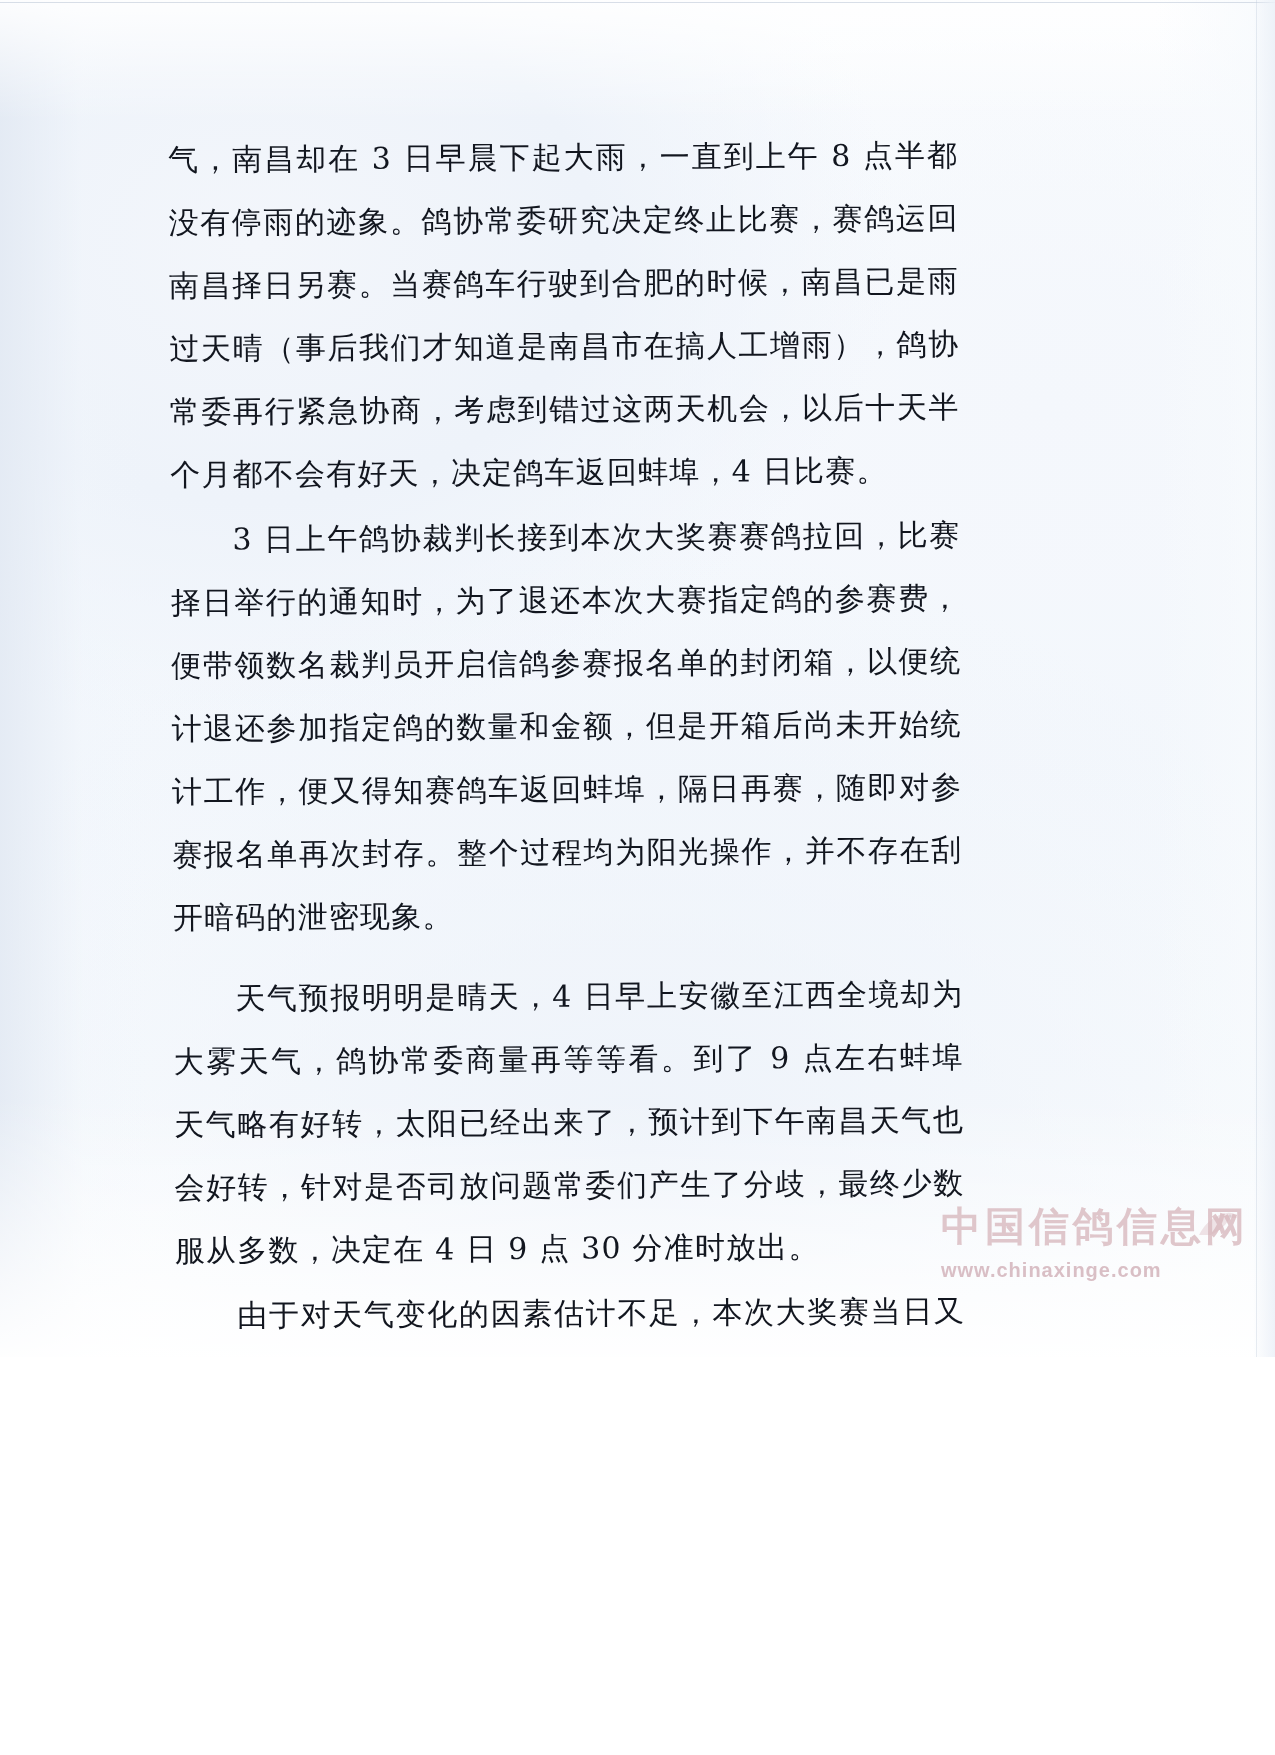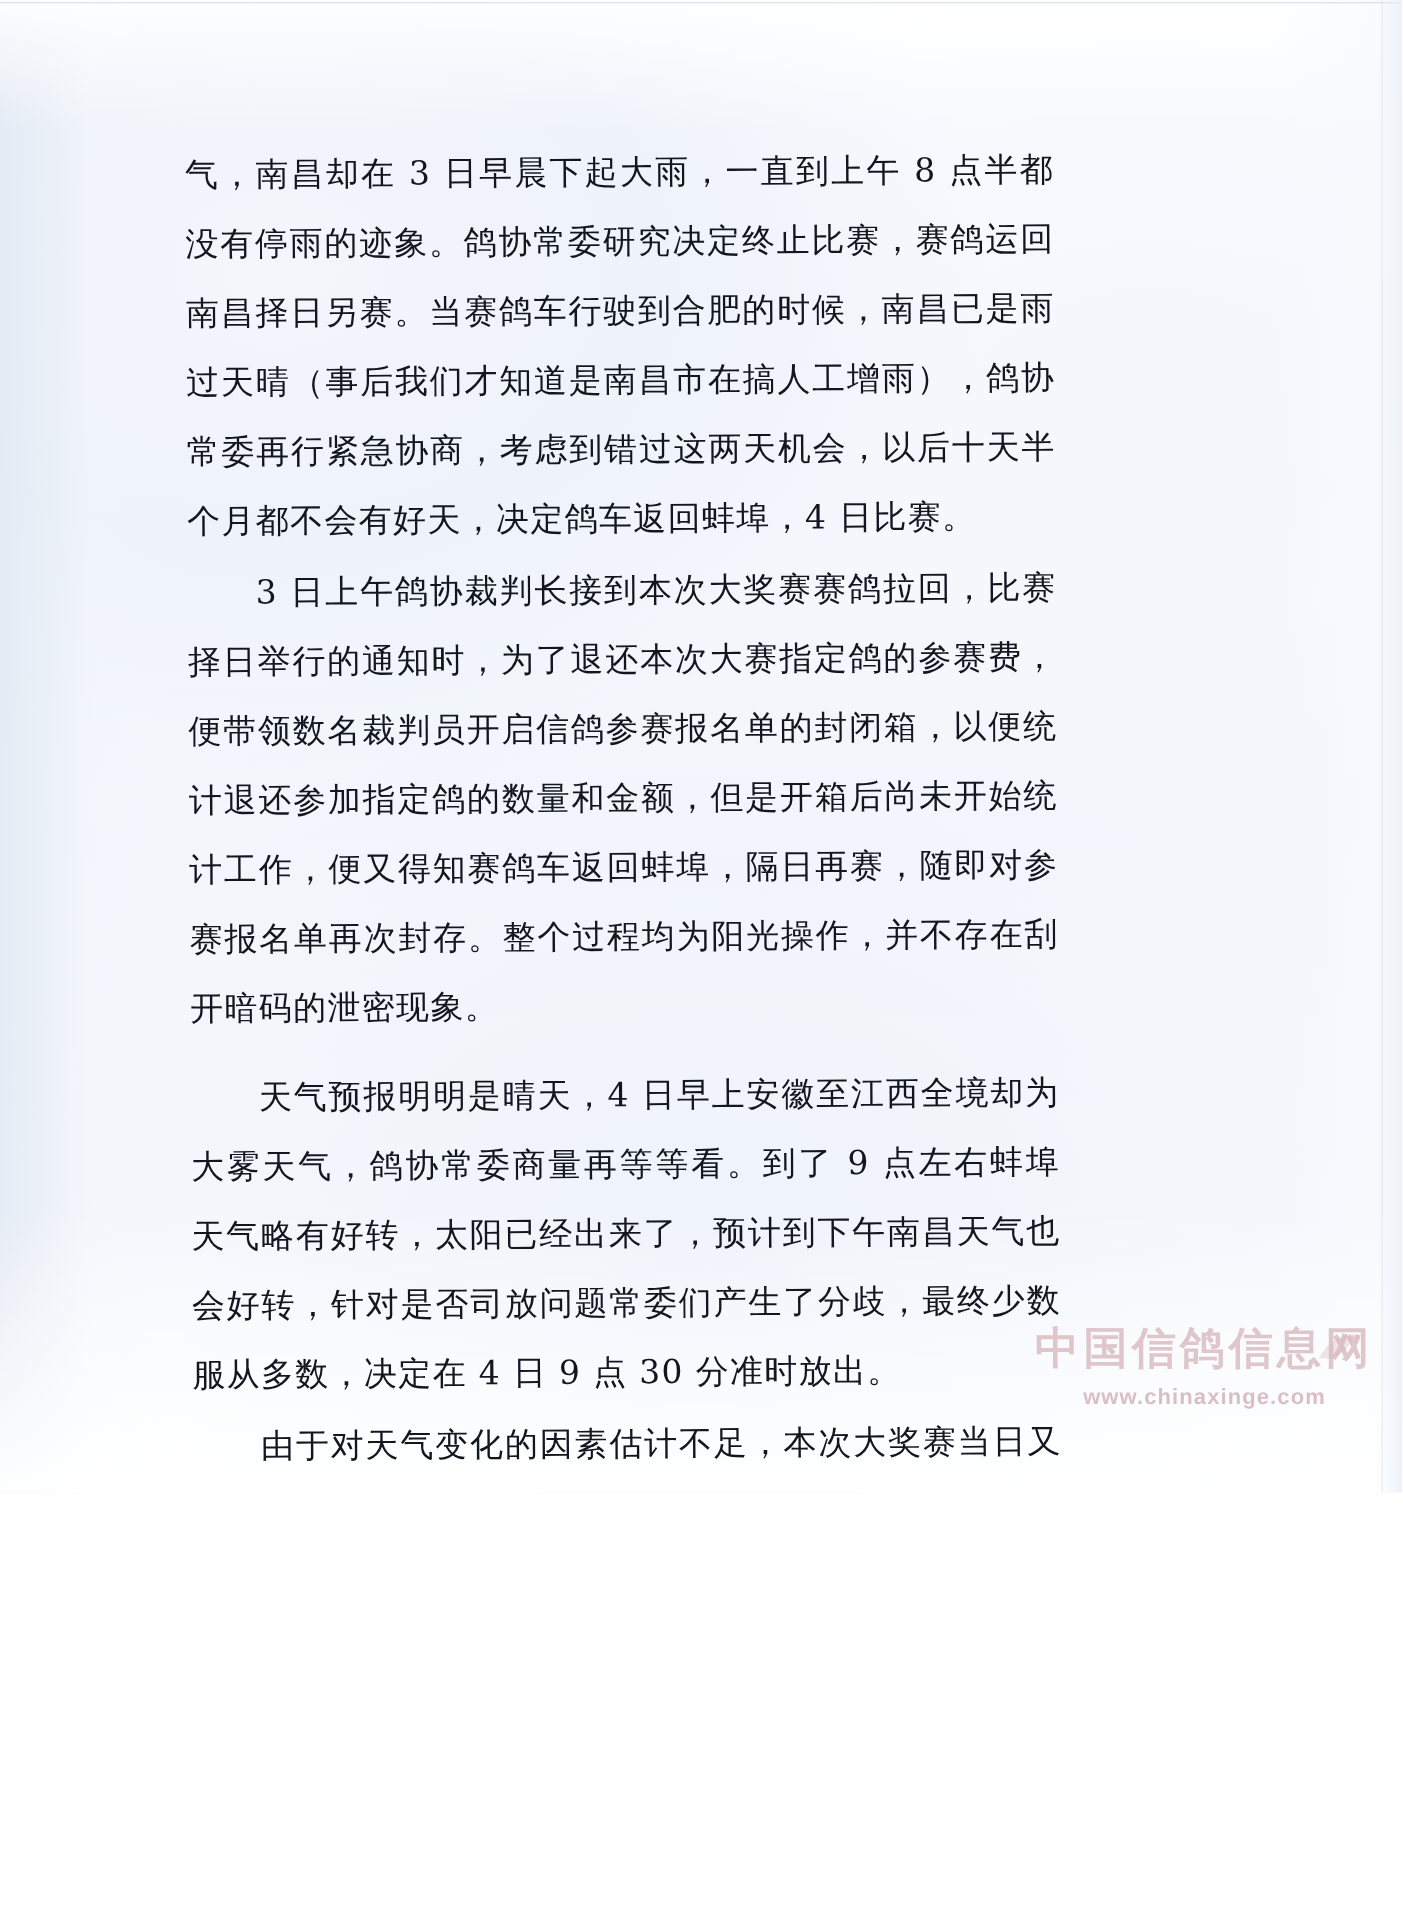--- a/index.html
+++ b/index.html
@@ -91,21 +91,21 @@
   
   .content {
     transform: rotate(-0.35deg);
     transform-origin: left top;
   }
 
   .watermark {
     position: absolute;
     right: 26px;
     bottom: 70px;
-    text-align: center;
+    text-align: left;
     pointer-events: none;
   }
   .watermark-cn {
     font-family: "DejaVu Serif", "Liberation Serif", serif;
     font-size: 40px;
     font-weight: bold;
     color: rgba(214,180,186,0.75);
     letter-spacing: 4px;
     line-height: 46px;
   }

